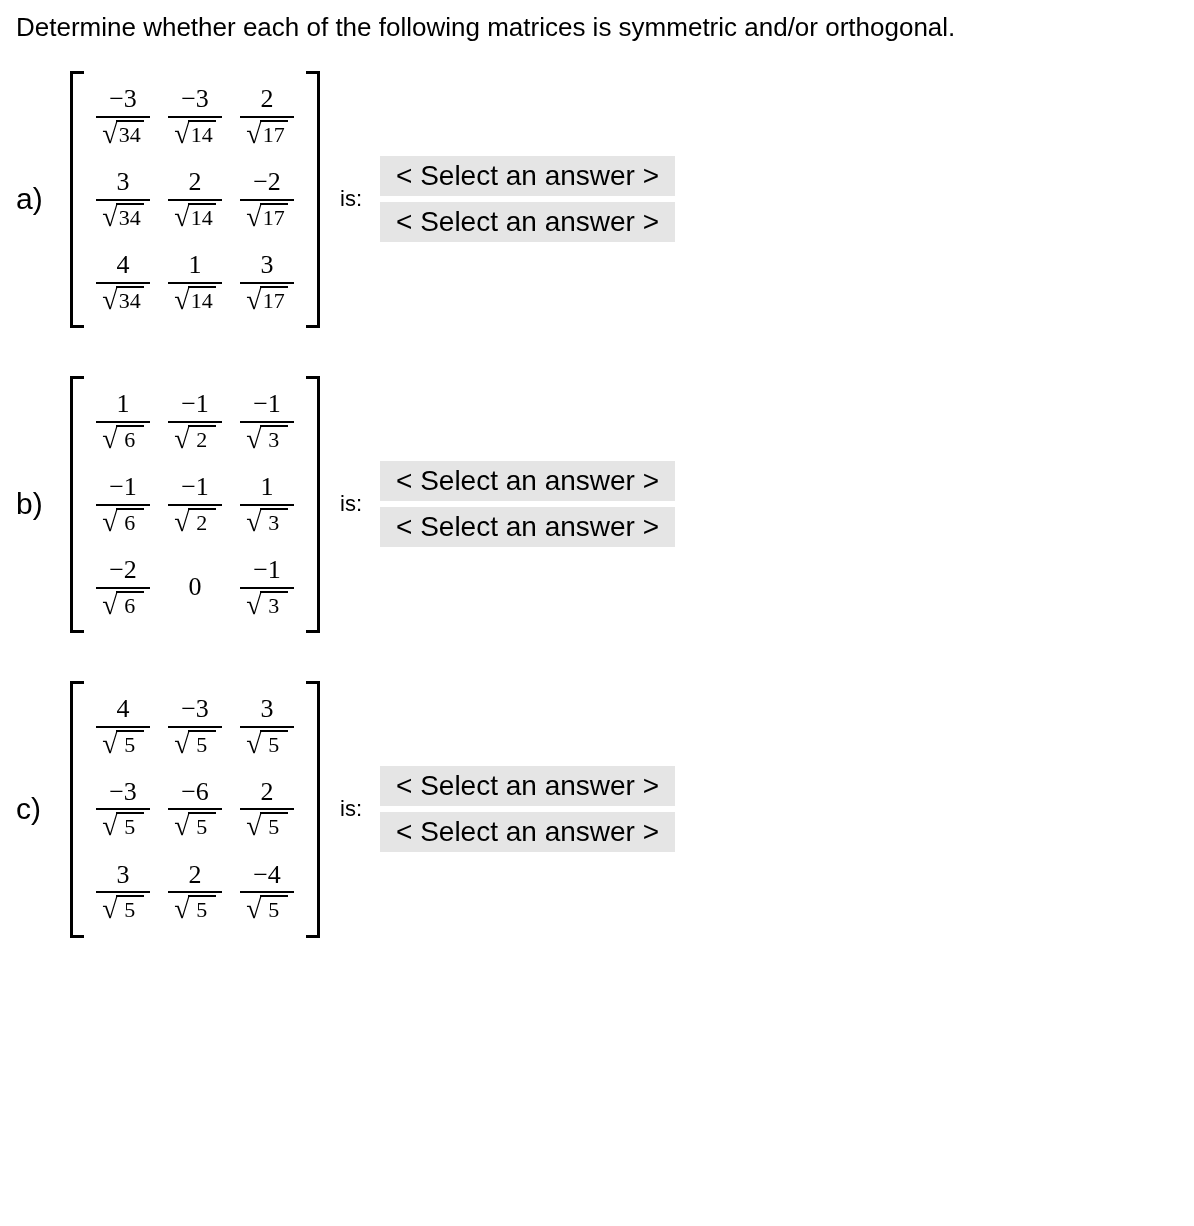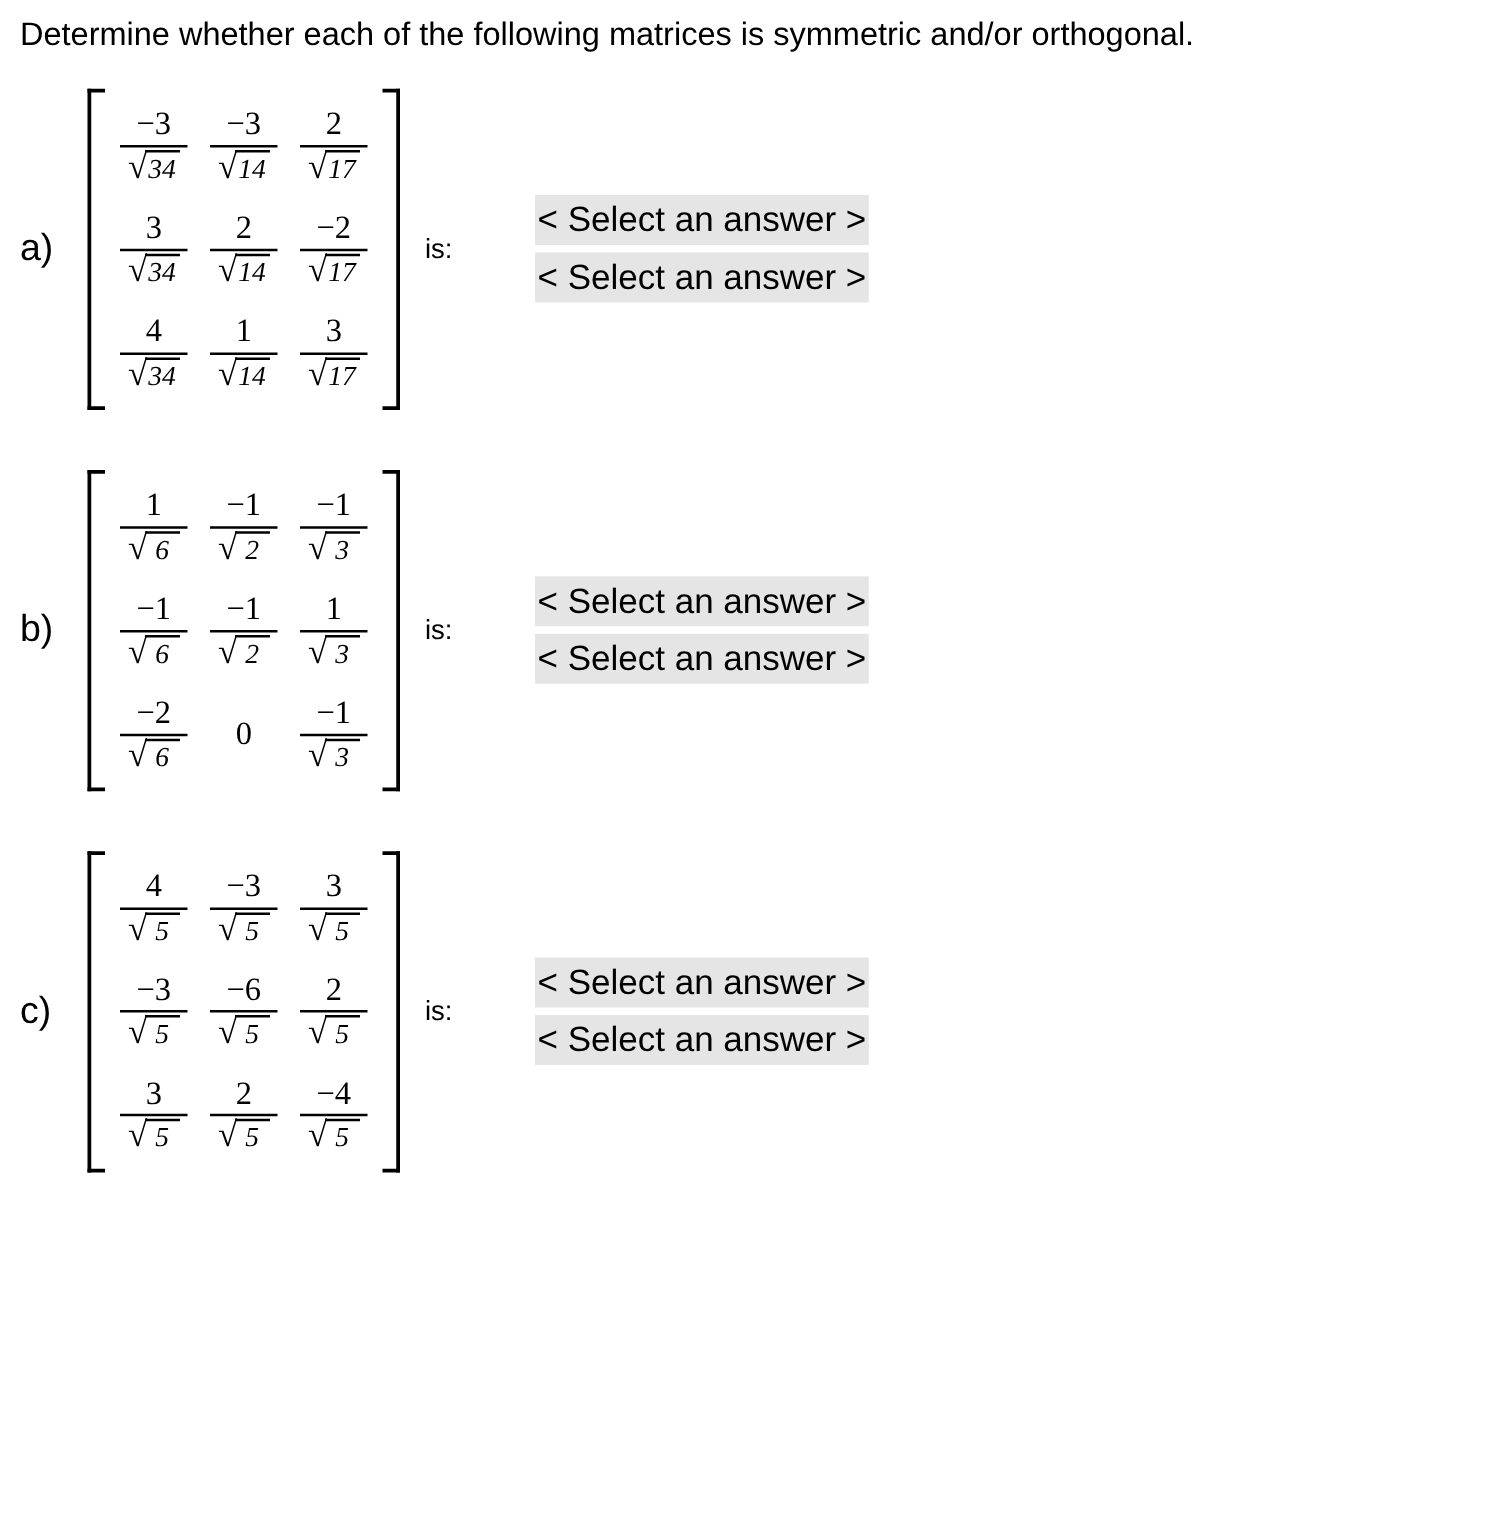--- a/index.html
+++ b/index.html
@@ -98,45 +98,43 @@
     line-height: 1;
     margin-right: -2px;
   }
   .radicand {
     border-top: 2px solid #000;
     padding: 0 3px;
     font-size: 22px;
     line-height: 1.2;
     min-width: 22px;
     text-align: center;
-    font-style: italic;
   }
   .plain-cell {
     display:flex;
     align-items:center;
     justify-content:center;
     min-width:54px;
     font-size:26px;
   }
   .is-label {
     font-size: 22px;
     margin: 0 18px 0 20px;
   }
   .selects {
     display: flex;
     flex-direction: column;
     gap: 6px;
   }
   .select-box {
     background: #e5e5e5;
-    padding: 4px 2px;
+    padding: 4px 16px;
     font-size: 28px;
     cursor: pointer;
     white-space: nowrap;
-    margin-left: 48px;
   }
 </style>
 </head>
 <body>
 
 <div class="prompt">Determine whether each of the following matrices is symmetric and/or orthogonal.</div>
 
 <div class="part-row">
   <div class="part-label">a)</div>
 

